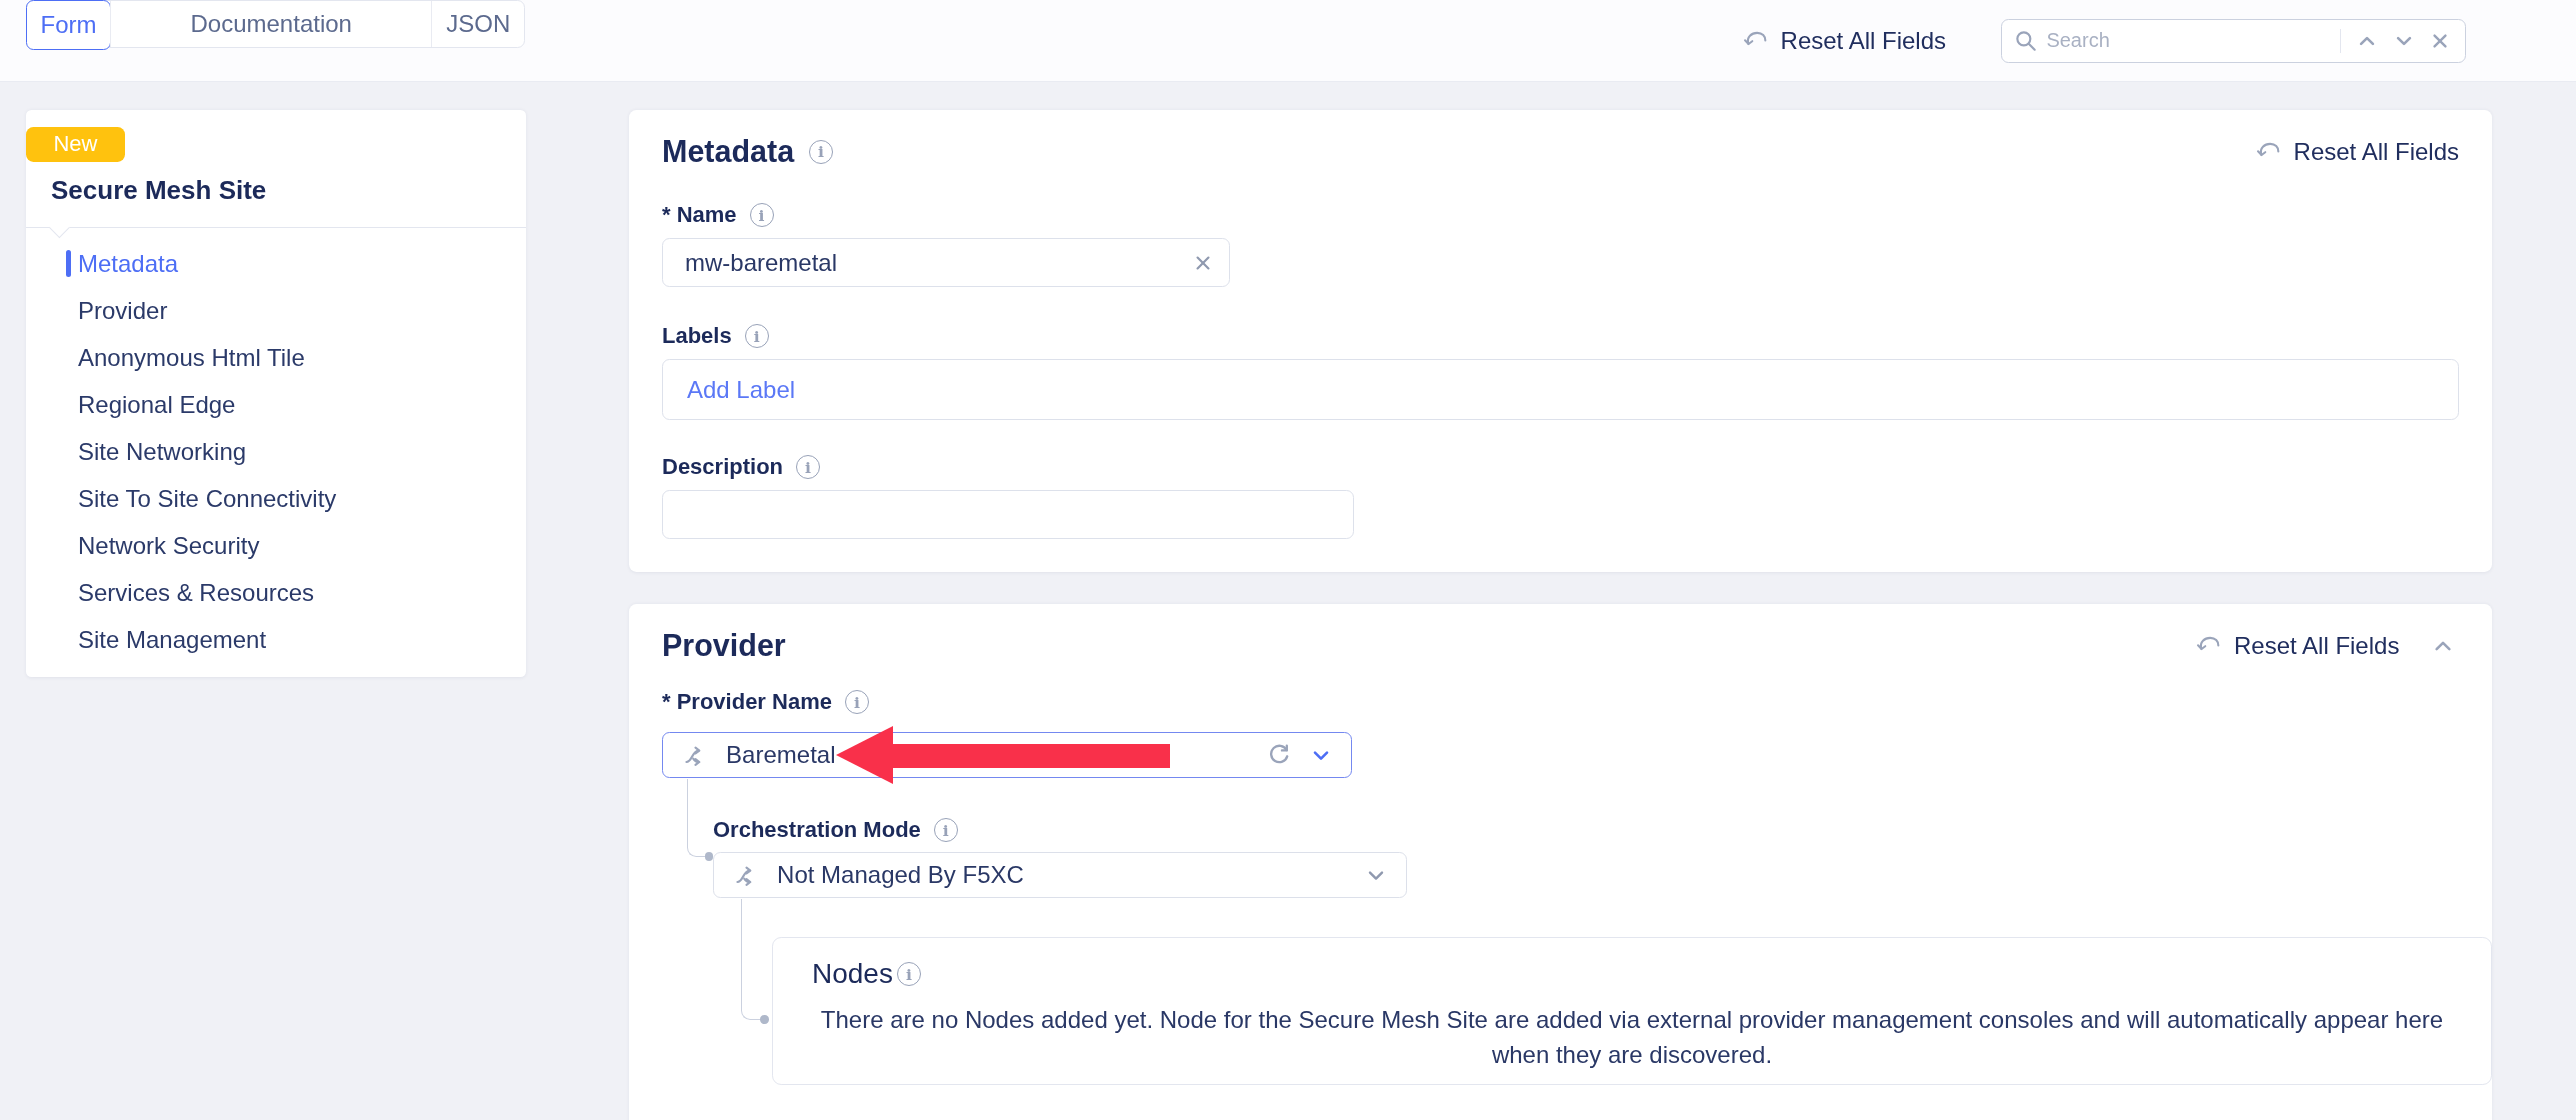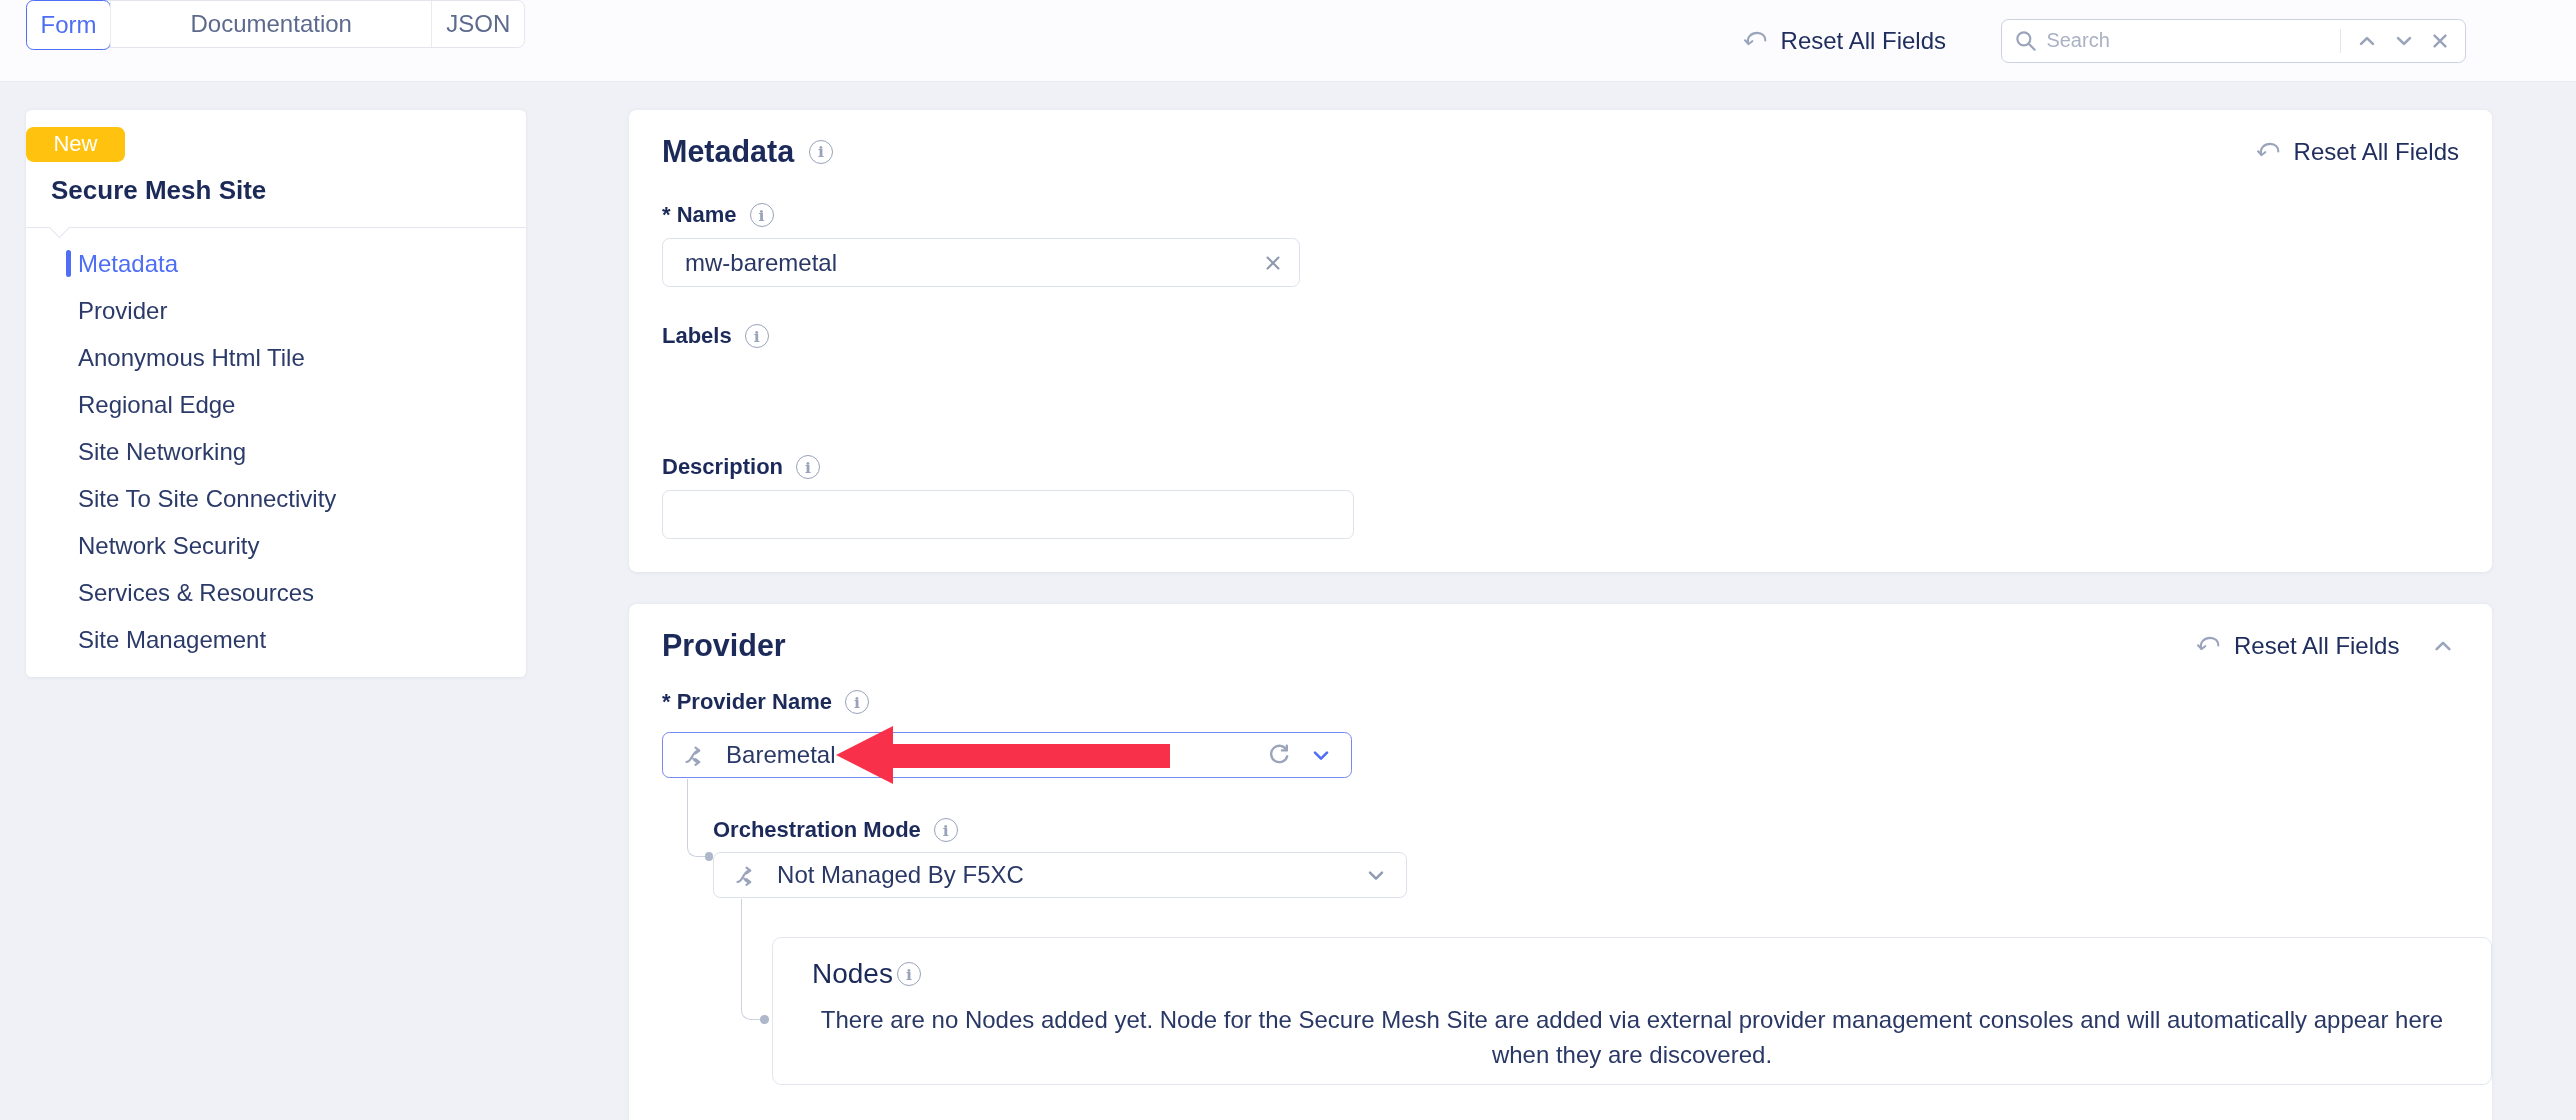--- a/index.html
+++ b/index.html
@@ -198,33 +198,36 @@
           </svg>
         </span>
         <span>Reset All Fields</span>
       </button>
     </div>
 
     <div class="field-label" style="left:33px; top:92px;">
       <span>* Name</span>
       <span class="info"></span>
     </div>
-    <div class="input-wrap" style="left:33px; top:128px; width:638px; height:49px;">
+    <div class="input-wrap" style="left:33px; top:128px; width:568px; height:49px;">
       <input class="text-input" value="mw-baremetal" style="">
       <button class="clear-x">
         <svg width="24" height="24" viewBox="0 0 22 22" fill="none" stroke="#8F99AF" stroke-width="2" stroke-linecap="round">
             <line x1="6" y1="6" x2="16" y2="16"></line>
             <line x1="16" y1="6" x2="6" y2="16"></line>
           </svg>
       </button>
     </div>
 
     <div class="field-label" style="left:33px; top:213px;">
       <span>Labels</span>
       <span class="info"></span>
+    </div>
+    <div class="labels-box">
+      <span class="add-label">Add Label</span>
     </div>
 
     <div class="field-label" style="left:33px; top:344px;">
       <span>Description</span>
       <span class="info"></span>
     </div>
     <textarea class="desc-area" style=""></textarea>
   </section>
 
   <section class="card provider-card">

